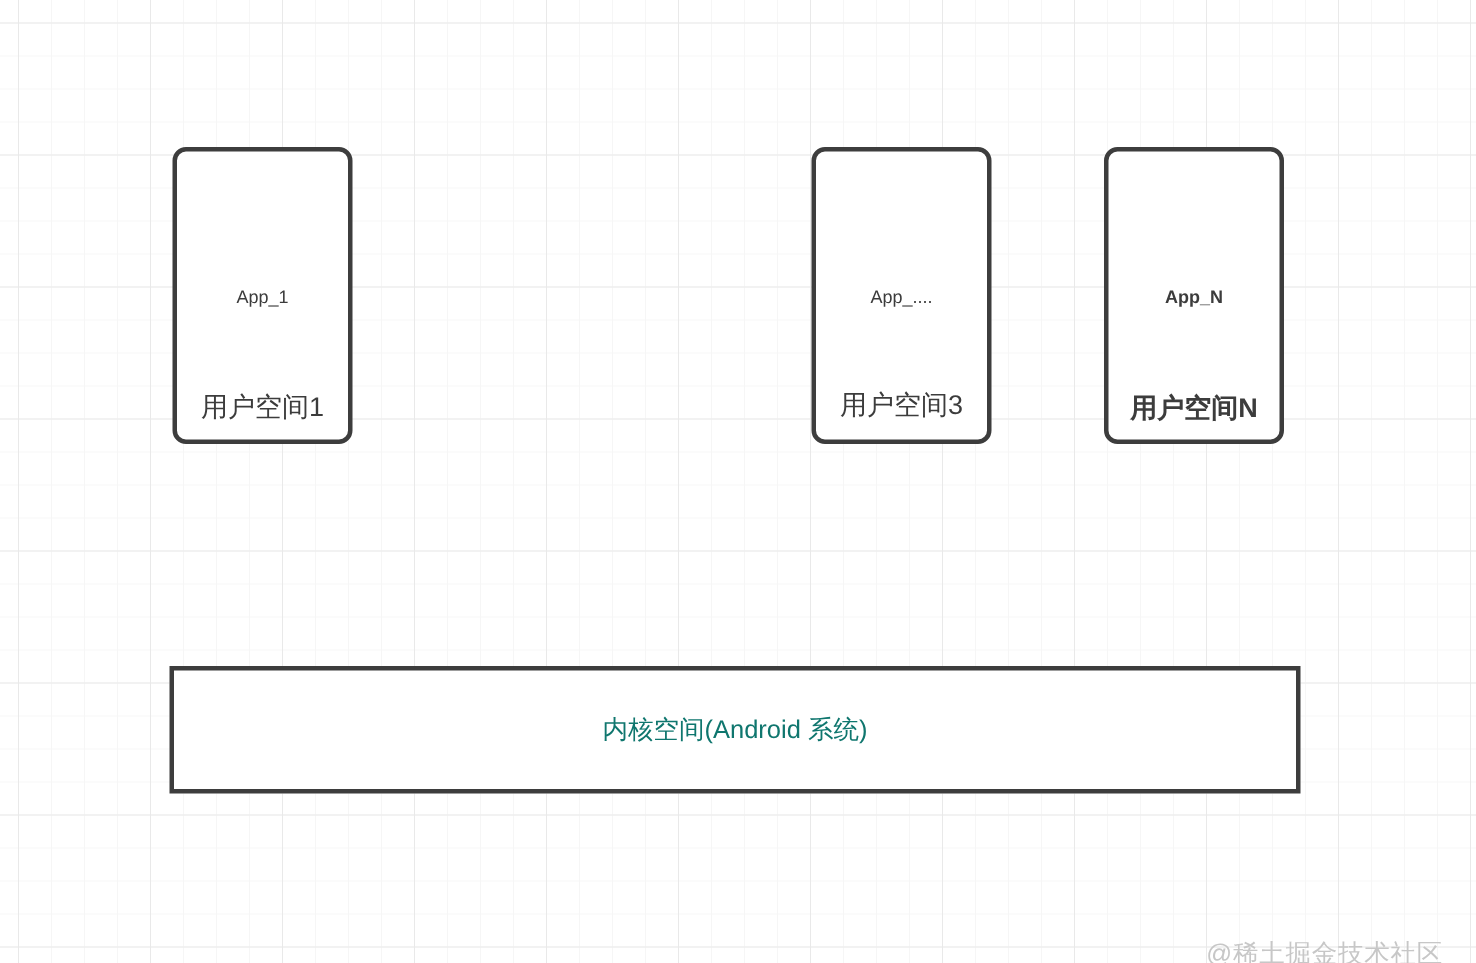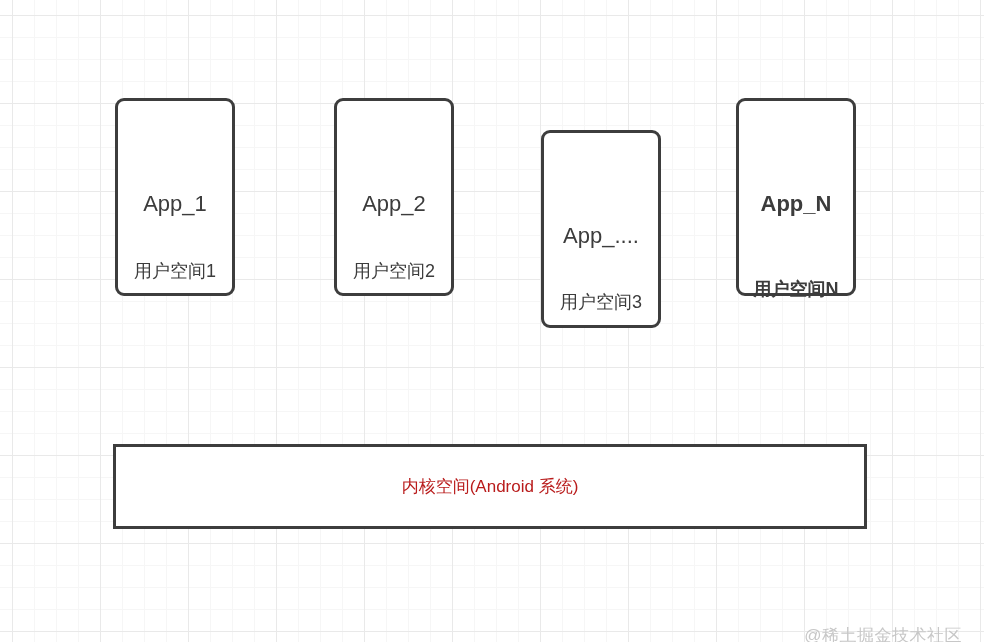--- a/index.html
+++ b/index.html
@@ -35,75 +35,71 @@
     border: 3px solid #3d3d3d;
     border-radius: 9px;
     color: #3c3c3c;
   }
   .app-box .app-label {
     position: absolute;
     left: 0;
     right: 0;
     top: 90px;
     text-align: center;
-    font-size: 22px;
+    font-size: 12px;
     color: #3c3c3c;
   }
   .app-box .space-label {
     position: absolute;
     left: 0;
     right: 0;
     top: 158px;
     text-align: center;
     font-size: 18px;
     color: #3c3c3c;
   }
   #app-box-1 { left: 115px; }
   #app-box-2 { left: 334px; }
-  #app-box-3 { left: 541px; top: 98px; margin-top: 32px; }
+  #app-box-3 { left: 541px; top: 98px; }
   #app-box-3 .space-label { top: 157px; }
   #app-box-4 { left: 736px; font-weight: bold; }
-  #app-box-4 .space-label { top: 176px; }
+  #app-box-4 .space-label { top: 159px; }
   .kernel-bar {
     position: absolute;
     left: 113px;
     top: 444px;
     width: 748px;
     height: 79px;
     background: #ffffff;
     border: 3px solid #3d3d3d;
     display: flex;
     align-items: center;
     justify-content: center;
     font-size: 17px;
-    color: #b91c1c;
+    color: #0f766e;
   }
   .watermark {
     position: absolute;
     right: 22px;
     top: 624px;
     font-size: 17px;
     color: #c7c7c7;
     letter-spacing: 0.5px;
   }
 </style>
 </head>
 <body>
 
 <div class="canvas">
 
   <div class="app-box" id="app-box-1">
     <div class="app-label">App_1</div>
     <div class="space-label">用户空间1</div>
   </div>
 
-  <div class="app-box" id="app-box-2">
-    <div class="app-label">App_2</div>
-    <div class="space-label">用户空间2</div>
-  </div>
 
   <div class="app-box" id="app-box-3">
     <div class="app-label">App_....</div>
     <div class="space-label">用户空间3</div>
   </div>
 
   <div class="app-box" id="app-box-4">
     <div class="app-label">App_N</div>
     <div class="space-label">用户空间N</div>
   </div>

